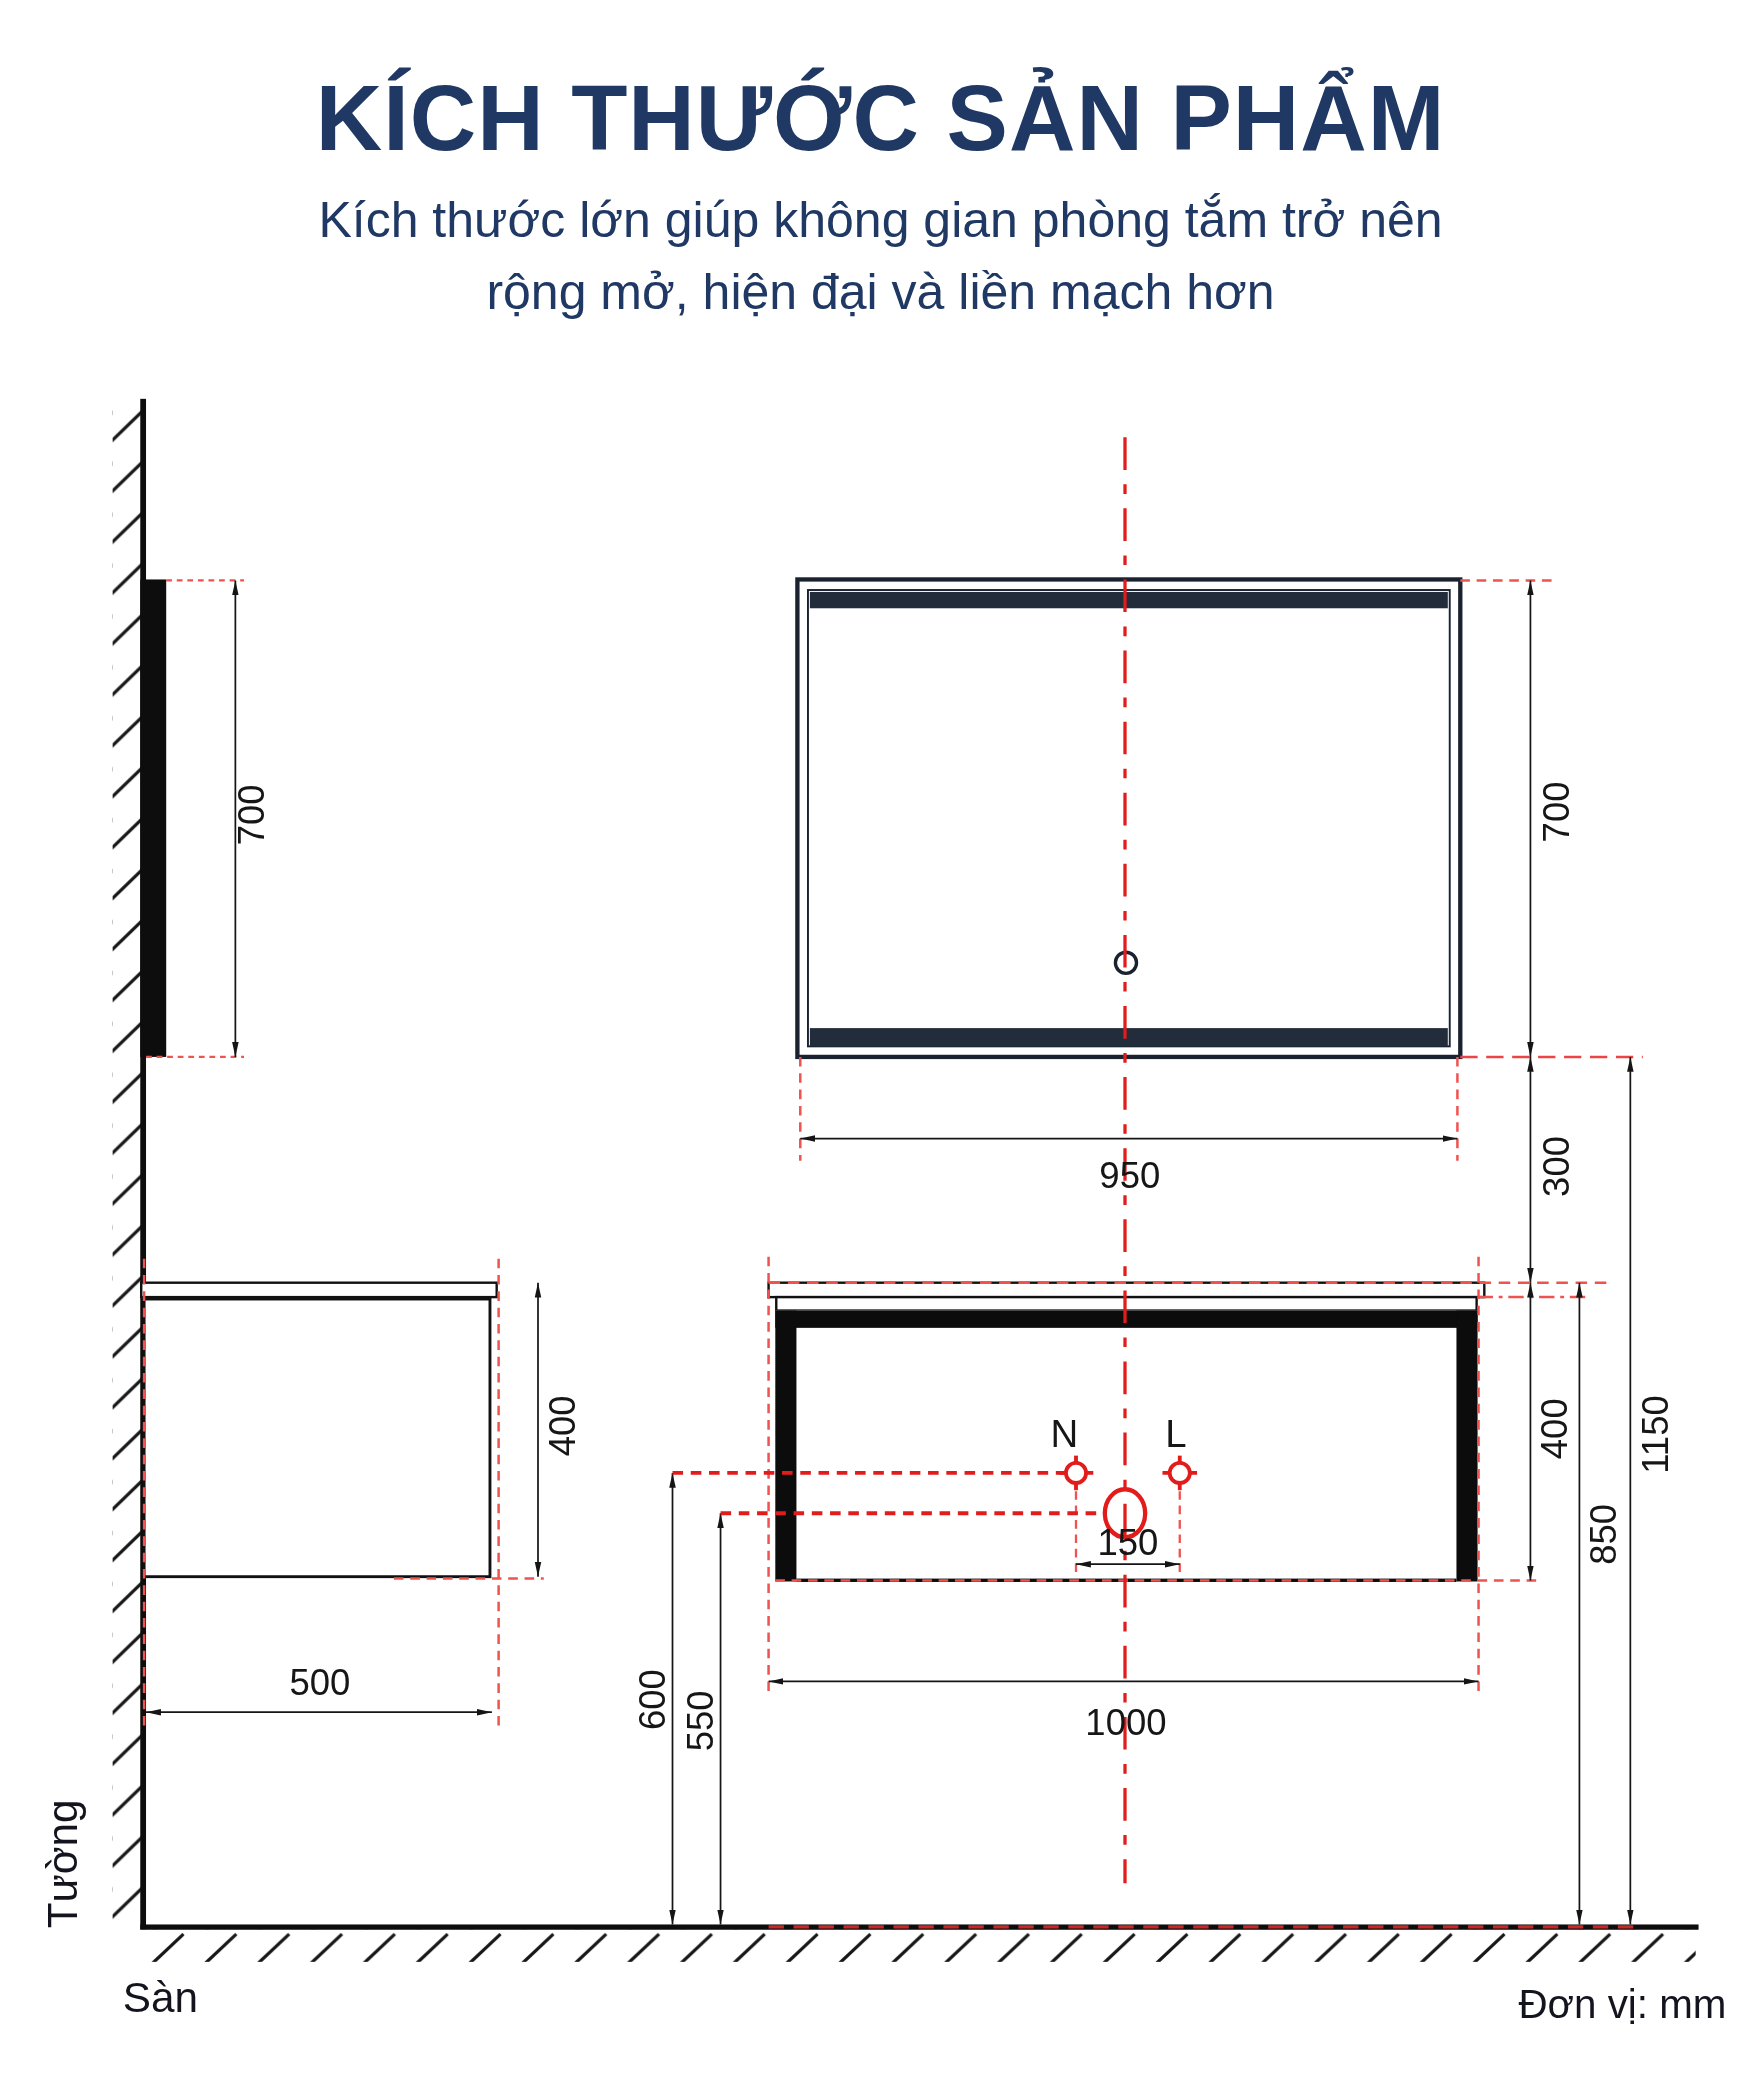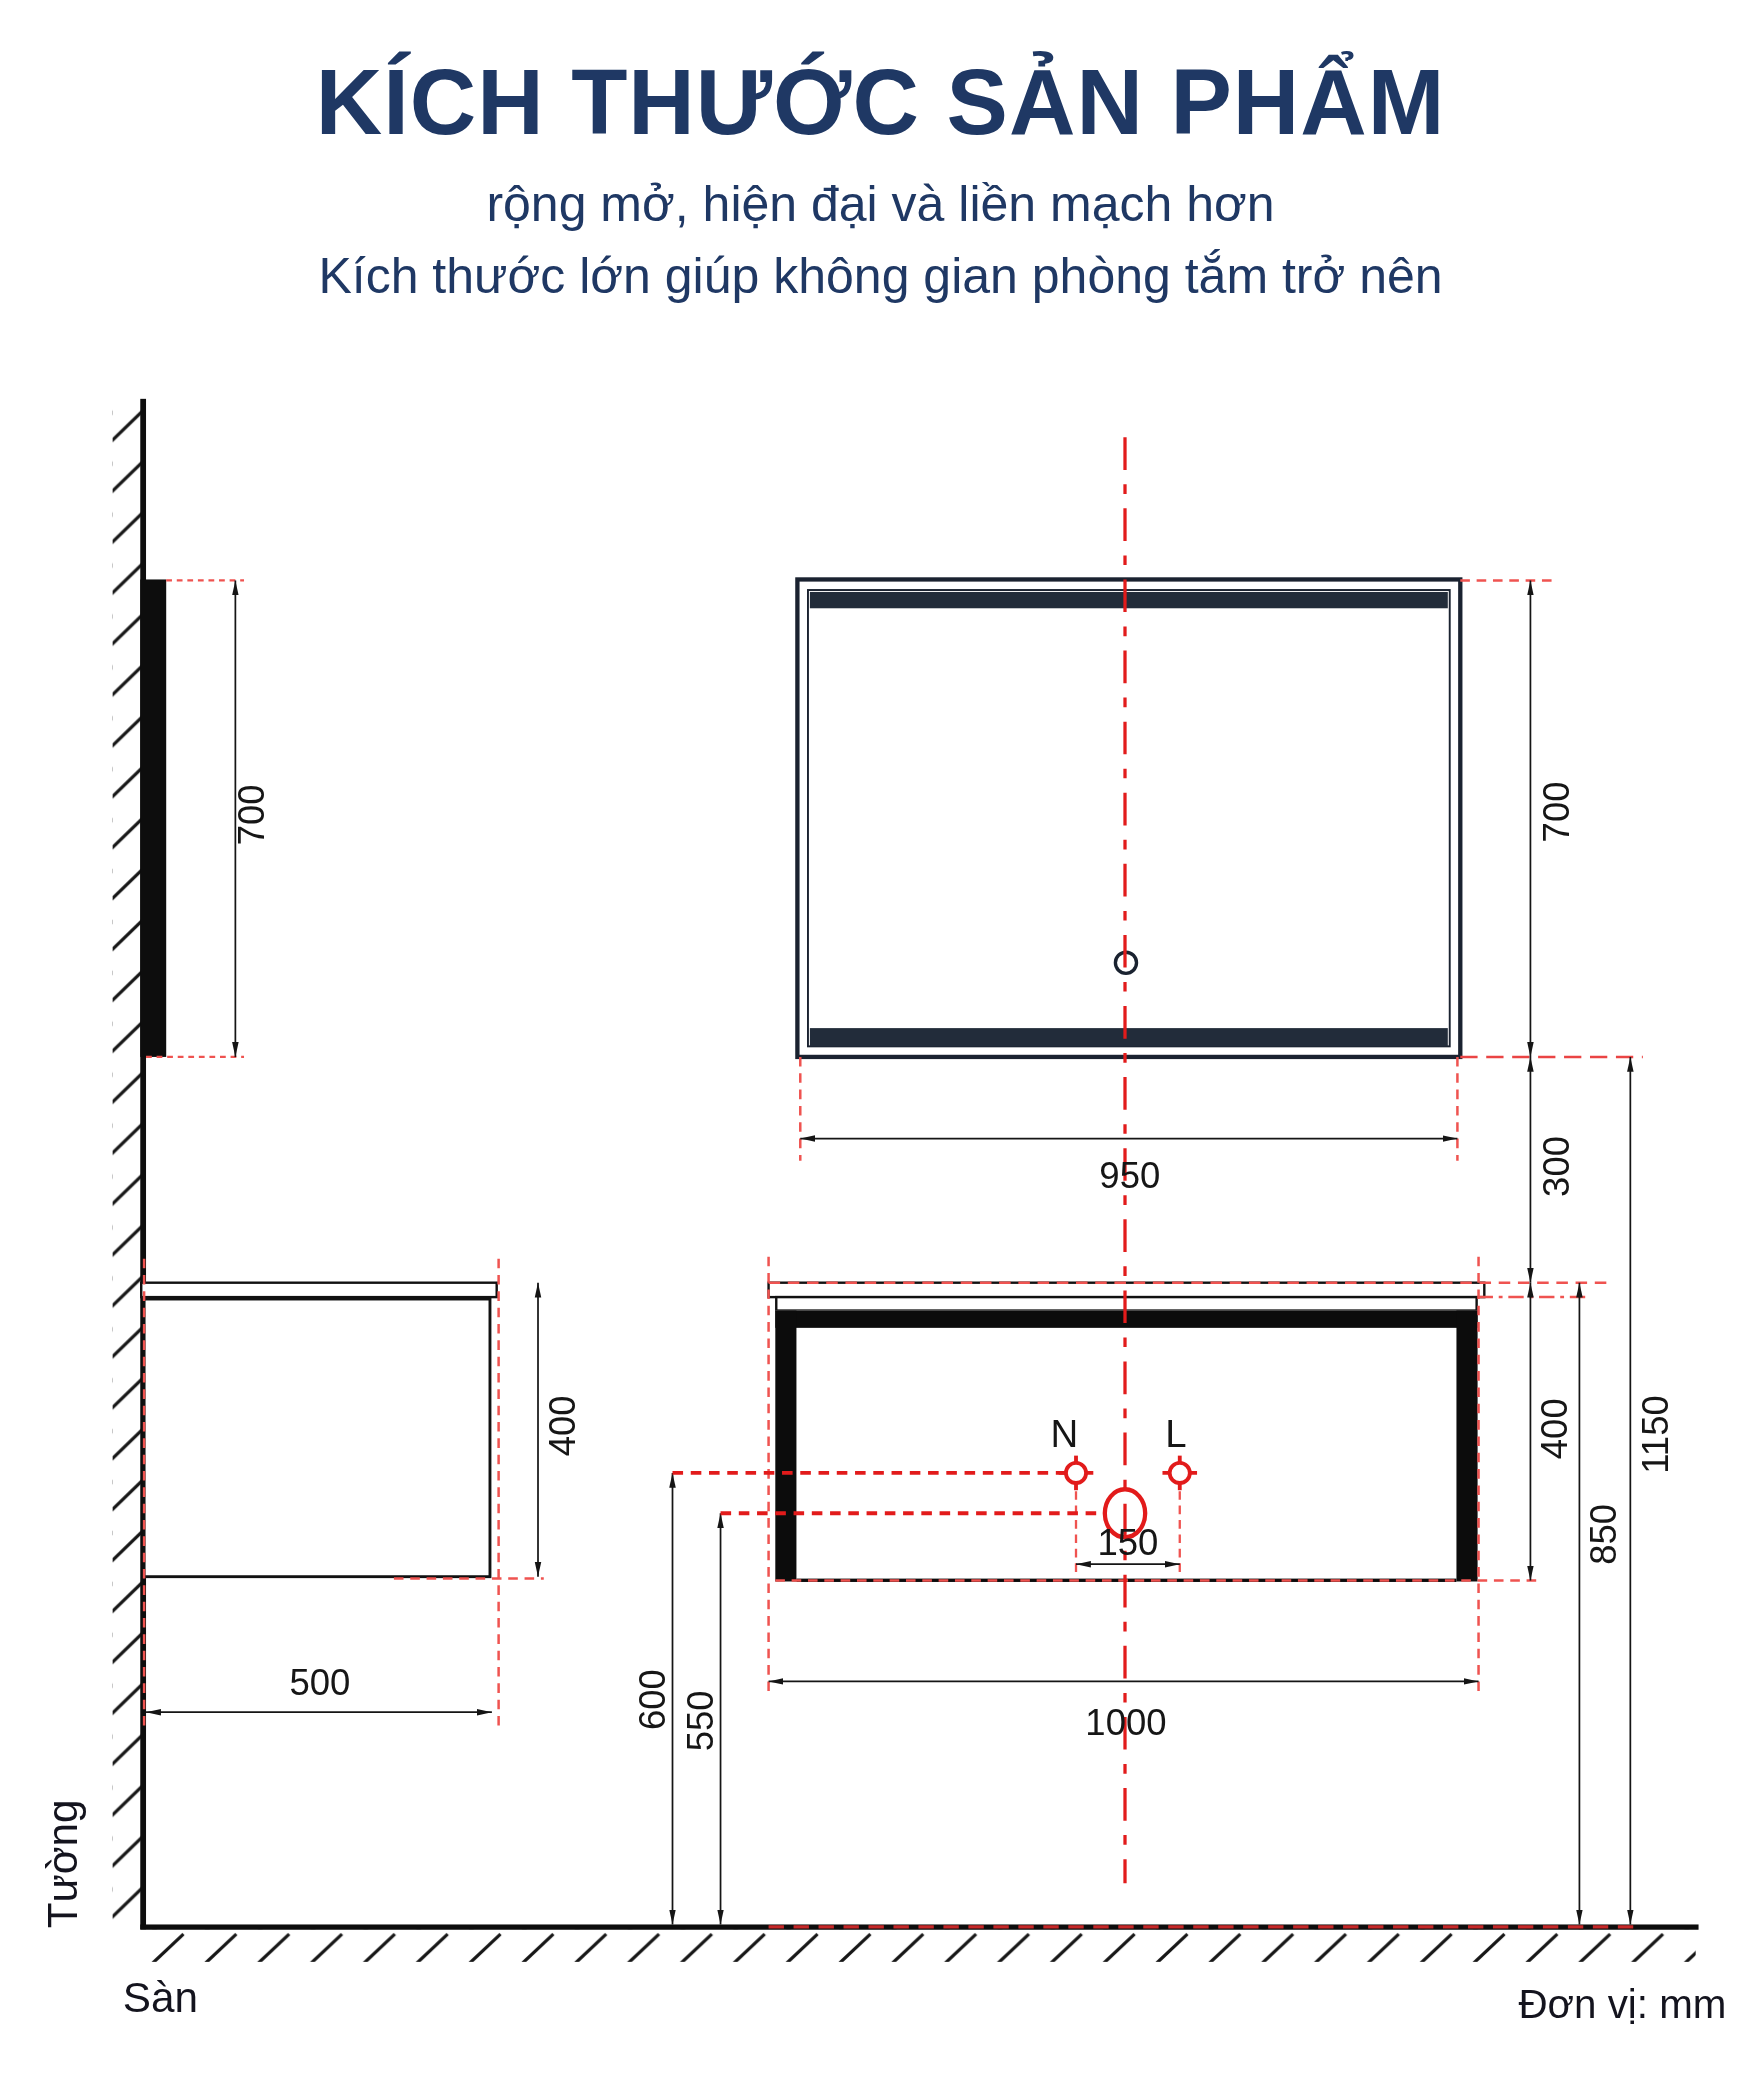--- a/index.html
+++ b/index.html
@@ -1,33 +1,33 @@
 <!DOCTYPE html>
 <html><head>
 <meta charset="utf-8">
 <style>
   html,body{margin:0;padding:0;background:#ffffff;}
   #page{position:relative;width:1761px;height:2086px;background:#ffffff;overflow:hidden;
         font-family:"Liberation Sans", sans-serif;}
-  .hdr{position:absolute;top:0;left:0;width:1761px;text-align:center;color:#1F3864;}
+  .hdr{position:absolute;top:16px;left:0;width:1761px;text-align:center;color:#1F3864;}
   .hdr h1{margin:50px 0 13.4px 0;font-size:92px;font-weight:bold;letter-spacing:1px;color:#1F3864;}
   .hdr .sub{margin:0;font-size:50px;line-height:72px;font-weight:400;color:#1F3864;}
   svg text{font-family:"Liberation Sans", sans-serif;}
   .dimtxt{font-size:38px;fill:#161616;}
   .captxt{font-size:44px;fill:#14141e;}
 </style>
 </head>
 <body>
 
 <div id="page">
 
   <div class="hdr">
     <h1>KÍCH THƯỚC SẢN PHẨM</h1>
+    <p class="sub">Kích thước lớn giúp không gian phòng tắm trở nên</p>
     <p class="sub">rộng mở, hiện đại và liền mạch hơn</p>
-    <p class="sub">Kích thước lớn giúp không gian phòng tắm trở nên</p>
   </div>
 
   <svg width="1761" height="2086" viewBox="0 0 1833 2171" style="position:absolute;left:0;top:0;">
     <defs>
       <marker id="arr" markerUnits="userSpaceOnUse" markerWidth="20" markerHeight="12" refX="15.5" refY="0" orient="auto-start-reverse" viewBox="0 -6 20 12">
         <path d="M0,-3.4 L15.5,0 L0,3.4 Z" fill="#151515"></path>
       </marker>
       <pattern id="hatchWall" patternUnits="userSpaceOnUse" x="117" y="415" width="30" height="53">
         <path d="M-2,45 L32,12" stroke="#171717" stroke-width="3.4" fill="none"></path>
       </pattern>

